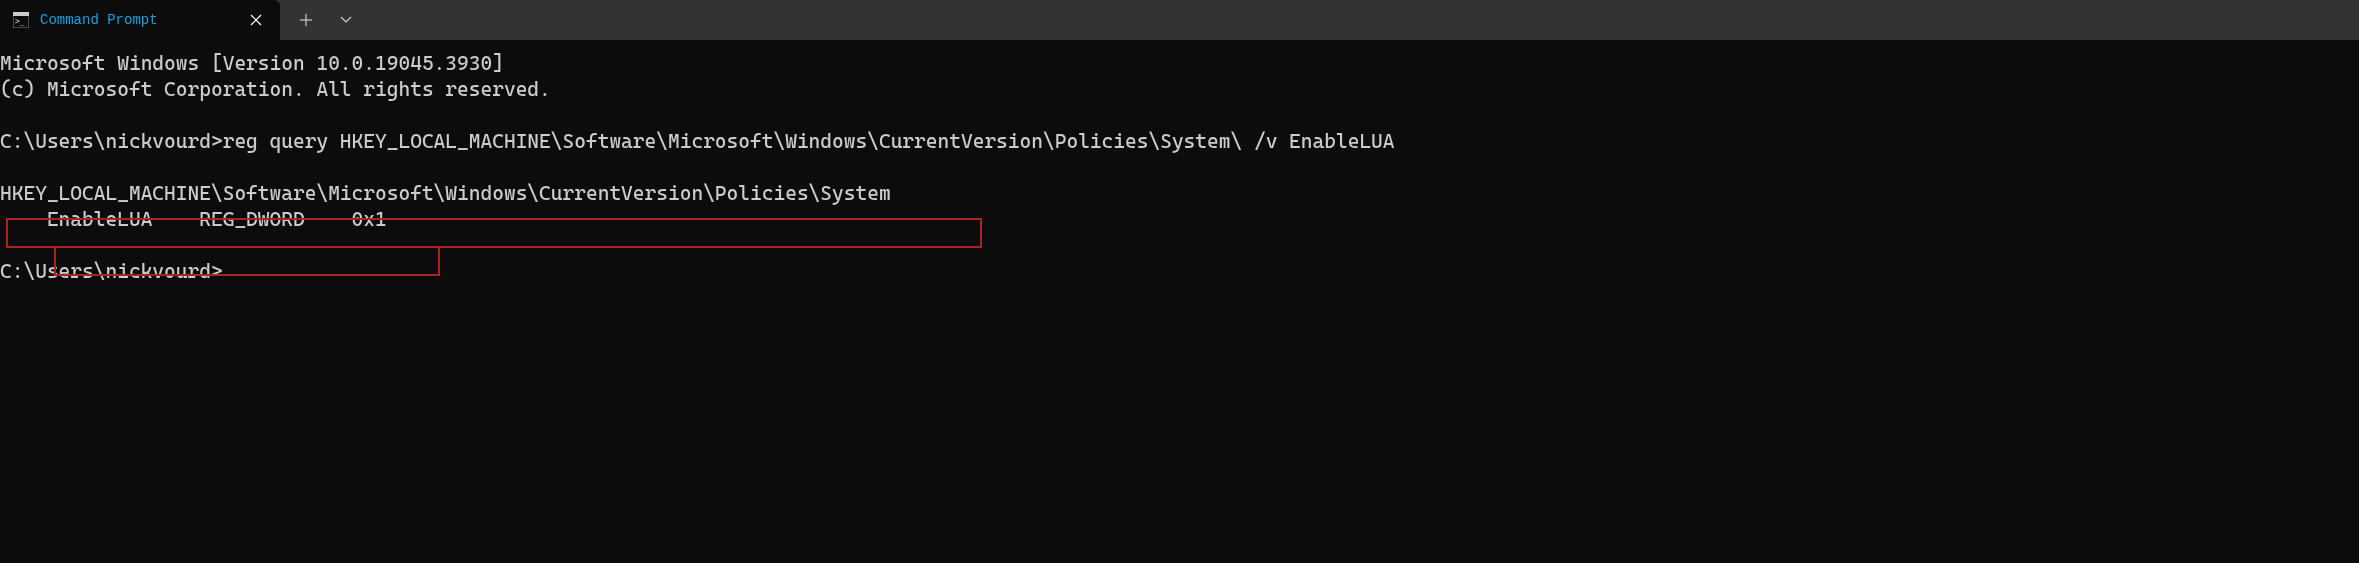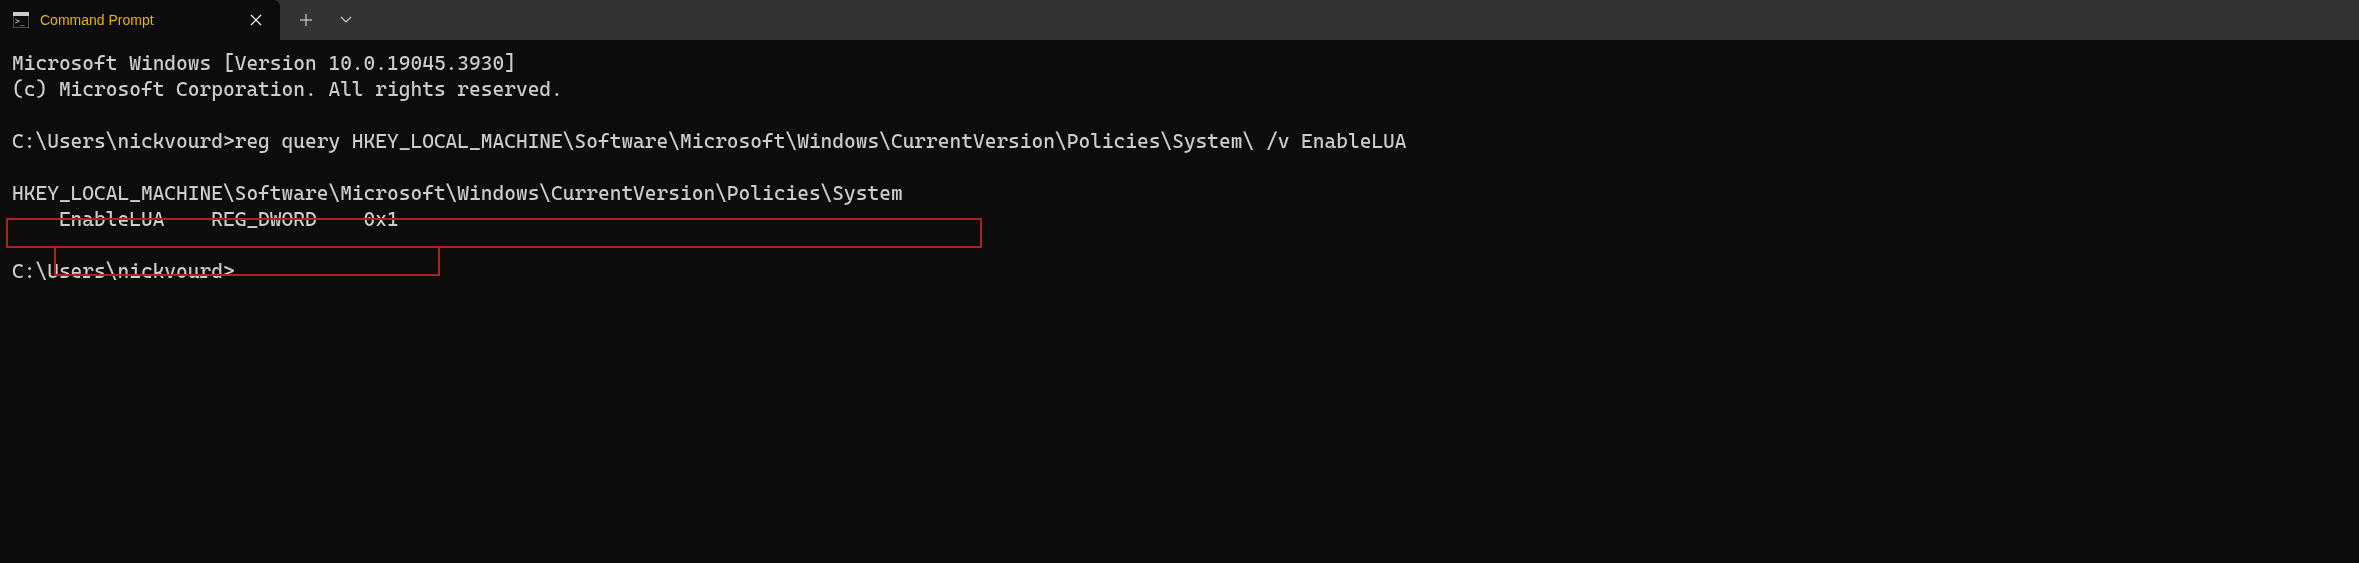--- a/index.html
+++ b/index.html
@@ -32,22 +32,22 @@
       position: relative;
     }
     .tab-icon {
       width: 18px;
       height: 18px;
       display: flex;
       align-items: center;
       justify-content: center;
     }
     .tab-title {
-      color: #eab308;
-      font-family: Liberation Sans, sans-serif;
+      color: #0ea5e9;
+      font-family: Liberation Mono, monospace;
       font-size: 14px;
       flex: 1;
     }
     .tab-close {
       width: 24px;
       height: 24px;
       display: flex;
       align-items: center;
       justify-content: center;
       color: #ffffff;
@@ -65,21 +65,21 @@
       width: 36px;
       height: 32px;
       display: flex;
       align-items: center;
       justify-content: center;
       color: #cccccc;
       cursor: pointer;
       border-radius: 4px;
     }
     .terminal {
-      padding: 10px 12px;
+      padding: 10px 0;
       font-size: 20px;
       line-height: 1.3;
       white-space: pre;
       font-family: Consolas, 'Cascadia Mono', monospace;
       color: #cccccc;
     }
     .highlight-box-1 {
       position: absolute;
       border: 2px solid #aa2222;
       pointer-events: none;

